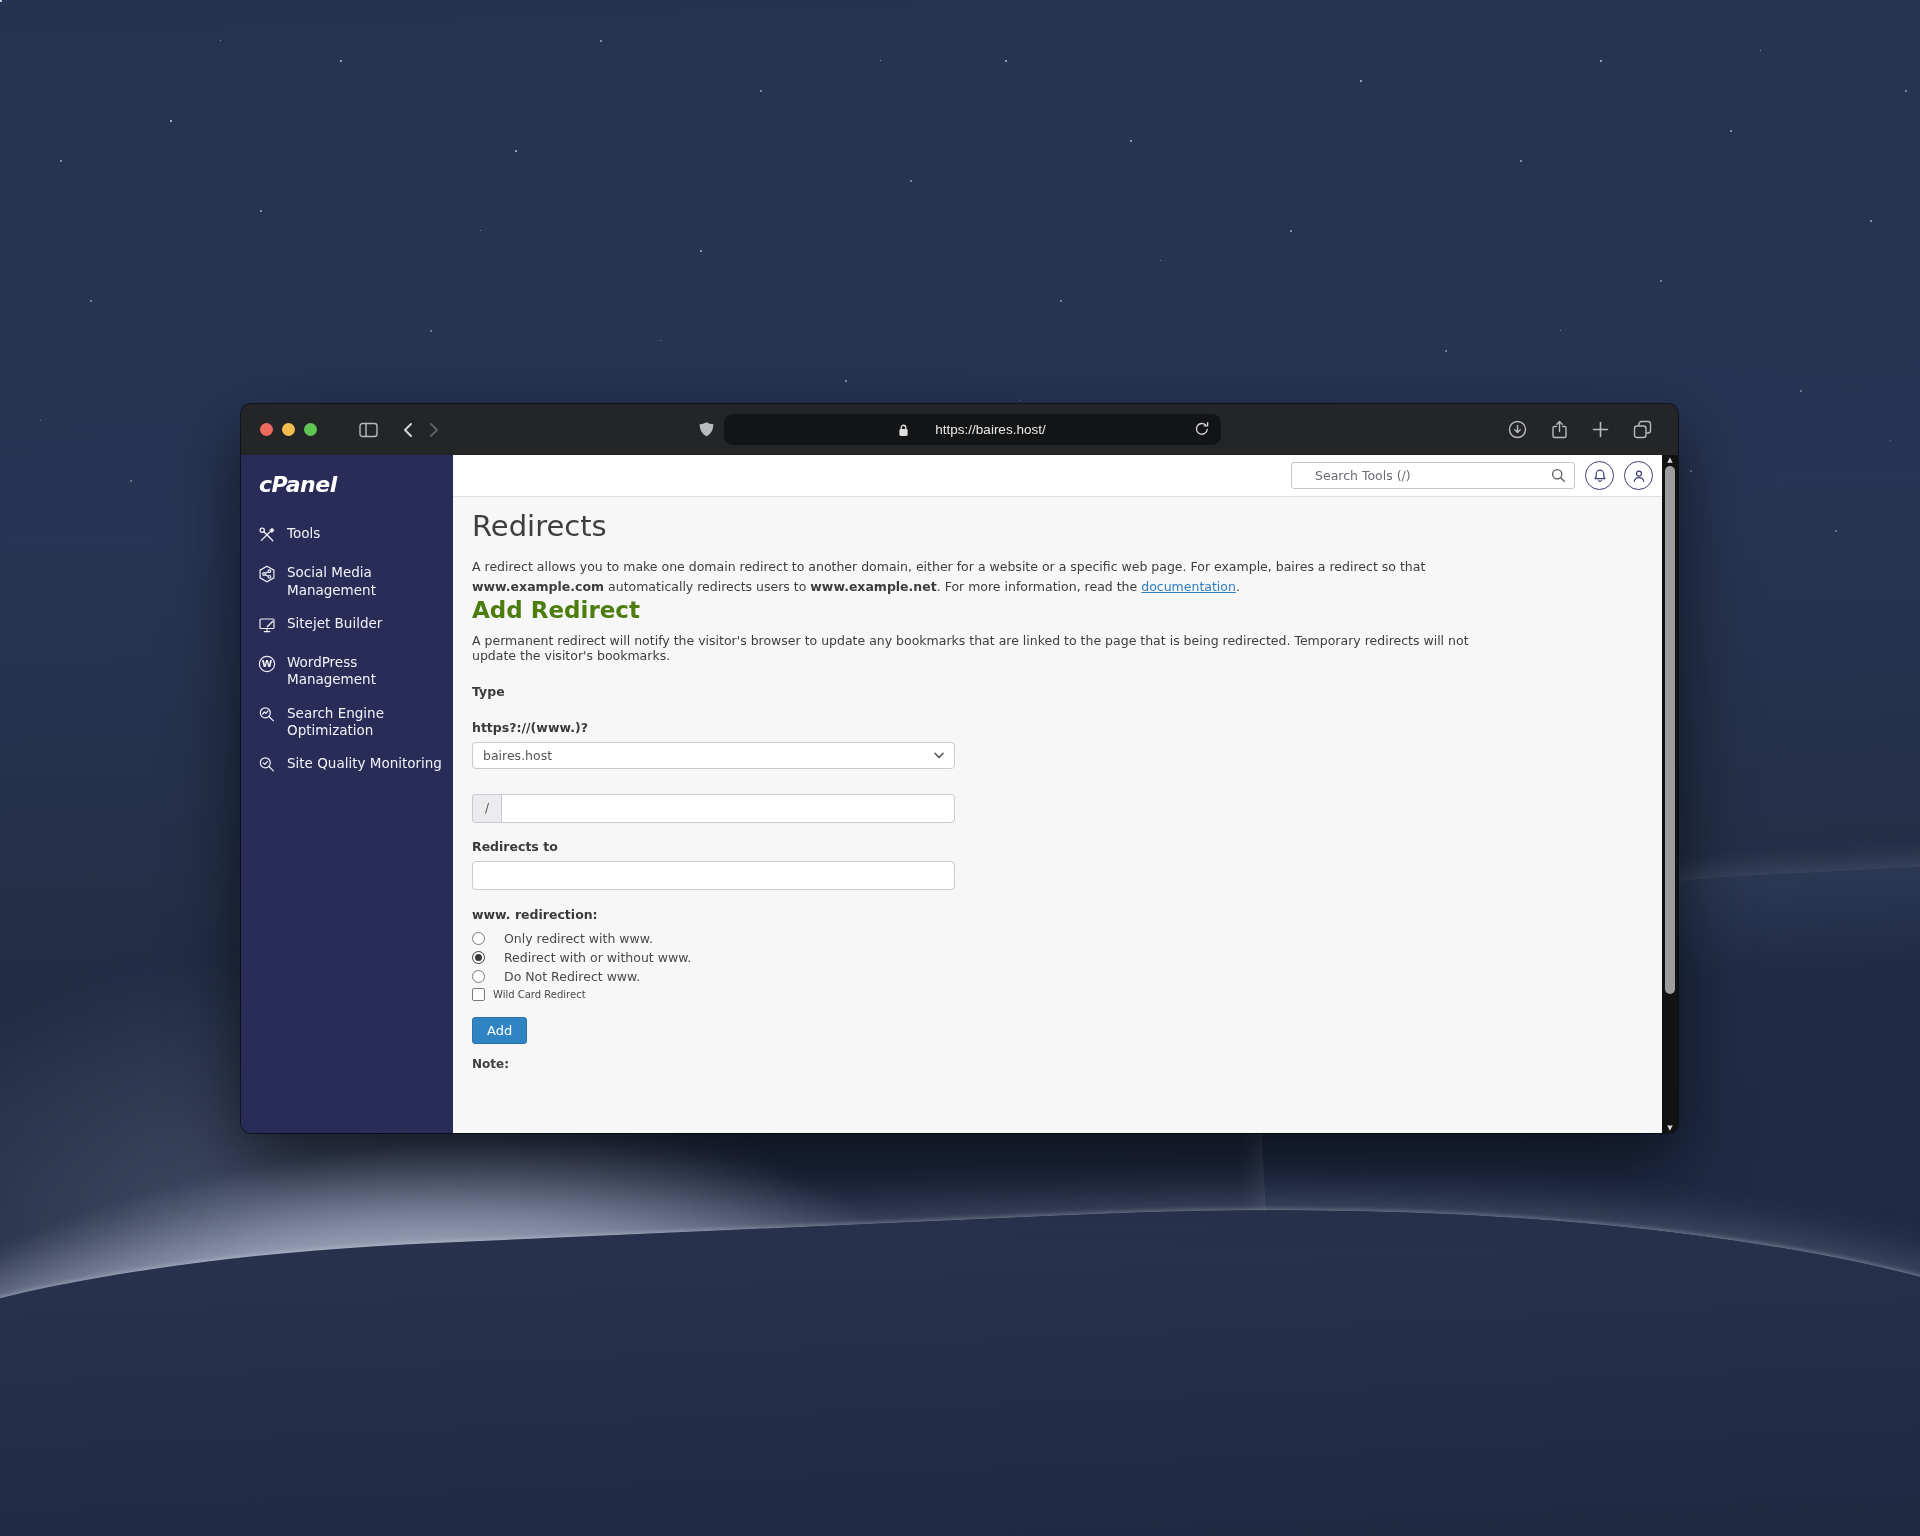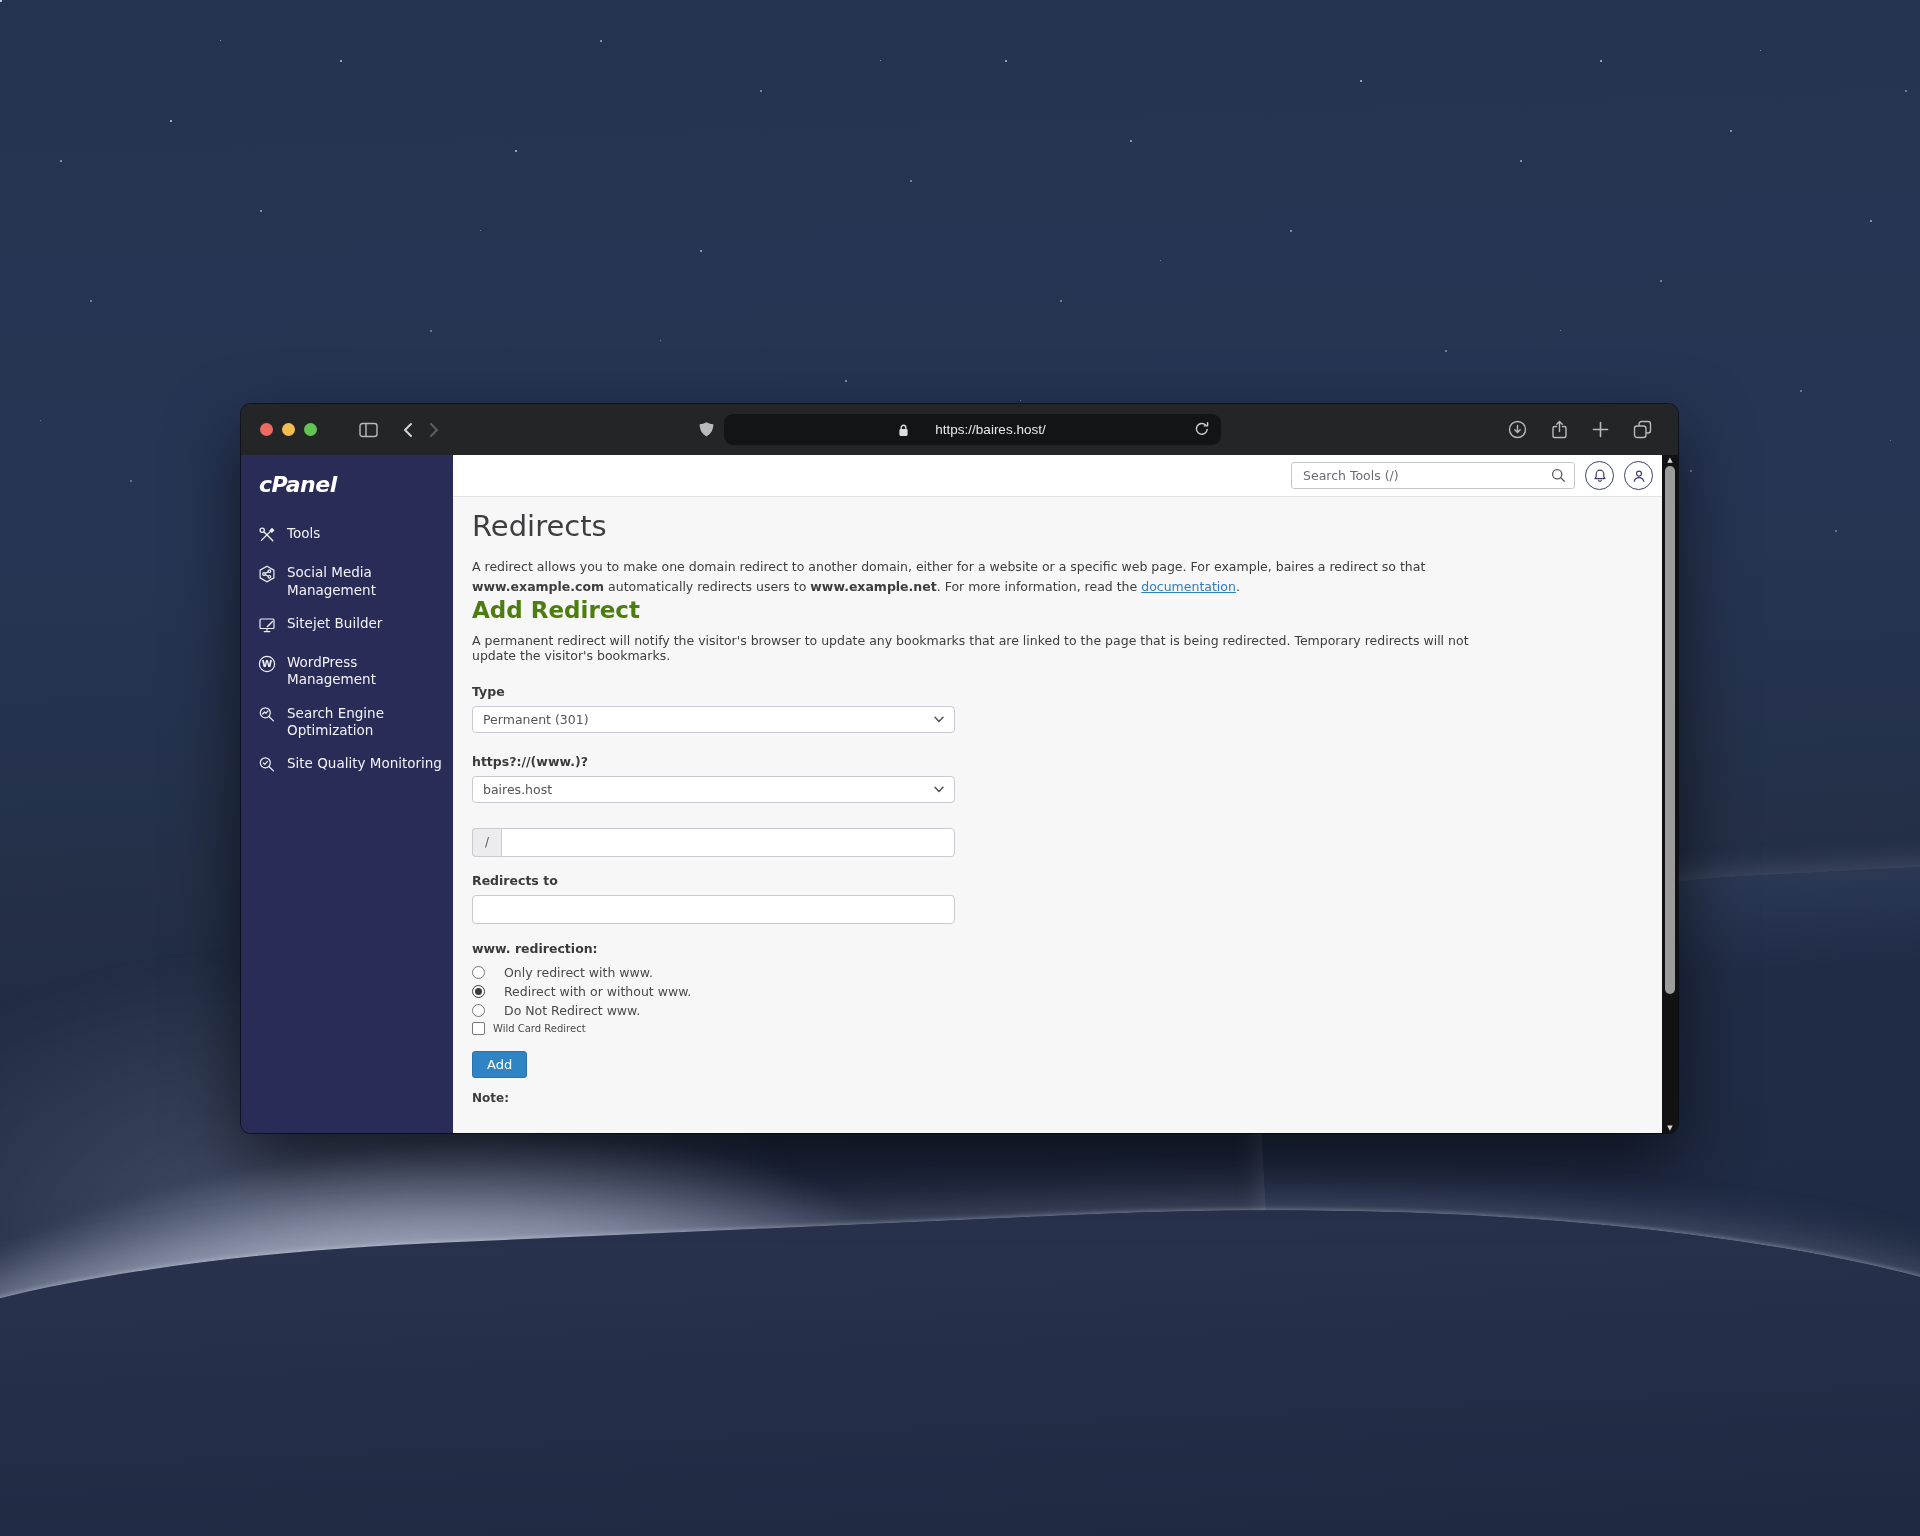--- a/index.html
+++ b/index.html
@@ -70,21 +70,21 @@
   .nav { margin-top:20px; }
   .nav-item { display:flex; gap:11px; padding:8px 10px 8px 17px; font-size:13.5px; line-height:1.28;
     color:#f2f3f8; cursor:pointer; align-items:flex-start; }
   .nav-item .ico { flex-shrink:0; margin-top:1px; }
 
   .main { flex:1; background:#f7f7f8; display:flex; flex-direction:column; min-width:0; }
   .apptop { height:42px; background:#ffffff; border-bottom:1px solid #e3e3e6; display:flex; align-items:center;
     justify-content:flex-end; gap:10px; padding-right:9px; flex-shrink:0; }
   .search-wrap { position:relative; }
   .search-input { width:284px; height:27px; border:1px solid #c6c6cd; border-radius:3px; background:#fff;
-    font-family:"DejaVu Sans", sans-serif; font-size:12.5px; color:#555; padding:0 32px 0 11px; outline:none; }
+    font-family:"DejaVu Sans", sans-serif; font-size:12.5px; color:#555; padding:0 32px 0 23px; outline:none; }
   .search-input::placeholder { color:#6b6b76; }
   .search-mag { position:absolute; right:9px; top:6px; }
   .circle-btn { width:29px; height:29px; border:1px solid #3c3e72; border-radius:50%; background:#fff;
     display:flex; align-items:center; justify-content:center; cursor:pointer; }
 
   .page { padding:12px 24px 0 19px; overflow:hidden; }
   h1.pg { font-size:29px; font-weight:400; color:#3e3e40; }
   .intro { margin-top:14px; max-width:990px; font-size:12.5px; line-height:1.58; color:#3d3d3f; }
   .intro b, .note b { font-weight:700; }
   a.doc-link { color:#2e7dbe; text-decoration:underline; cursor:pointer; }
@@ -307,28 +307,20 @@
 
       <div class="page">
         <h1 class="pg">Redirects</h1>
 
         <p class="intro"><span>A redirect allows you to make one domain redirect to another domain, either for a website or a specific web page. For example, baires a redirect so that </span><b>www.example.com</b><span> automatically redirects users to </span><b>www.example.net</b><span>. For more information, read the </span><a class="doc-link">documentation</a><span>.</span></p>
 
         <h2 class="sec">Add Redirect</h2>
         <p class="sec-desc">A permanent redirect will notify the visitor's browser to update any bookmarks that are linked to the page that is being redirected. Temporary redirects will not update the visitor's bookmarks.</p>
 
         <div class="form-label">Type</div>
-        <div class="sel">
-          <span>Permanent (301)</span>
-          <span style="display:flex;">
-            <svg width="10" height="7" viewBox="0 0 10 7" fill="none" stroke="#555" stroke-width="1.5" stroke-linecap="round" stroke-linejoin="round">
-                <polyline points="1,1.3 5,5.5 9,1.3"></polyline>
-              </svg>
-          </span>
-        </div>
 
         <div class="form-label">https?://(www.)?</div>
         <div class="sel">
           <span>baires.host</span>
           <span style="display:flex;">
             <svg width="10" height="7" viewBox="0 0 10 7" fill="none" stroke="#555" stroke-width="1.5" stroke-linecap="round" stroke-linejoin="round">
                 <polyline points="1,1.3 5,5.5 9,1.3"></polyline>
               </svg>
           </span>
         </div>

